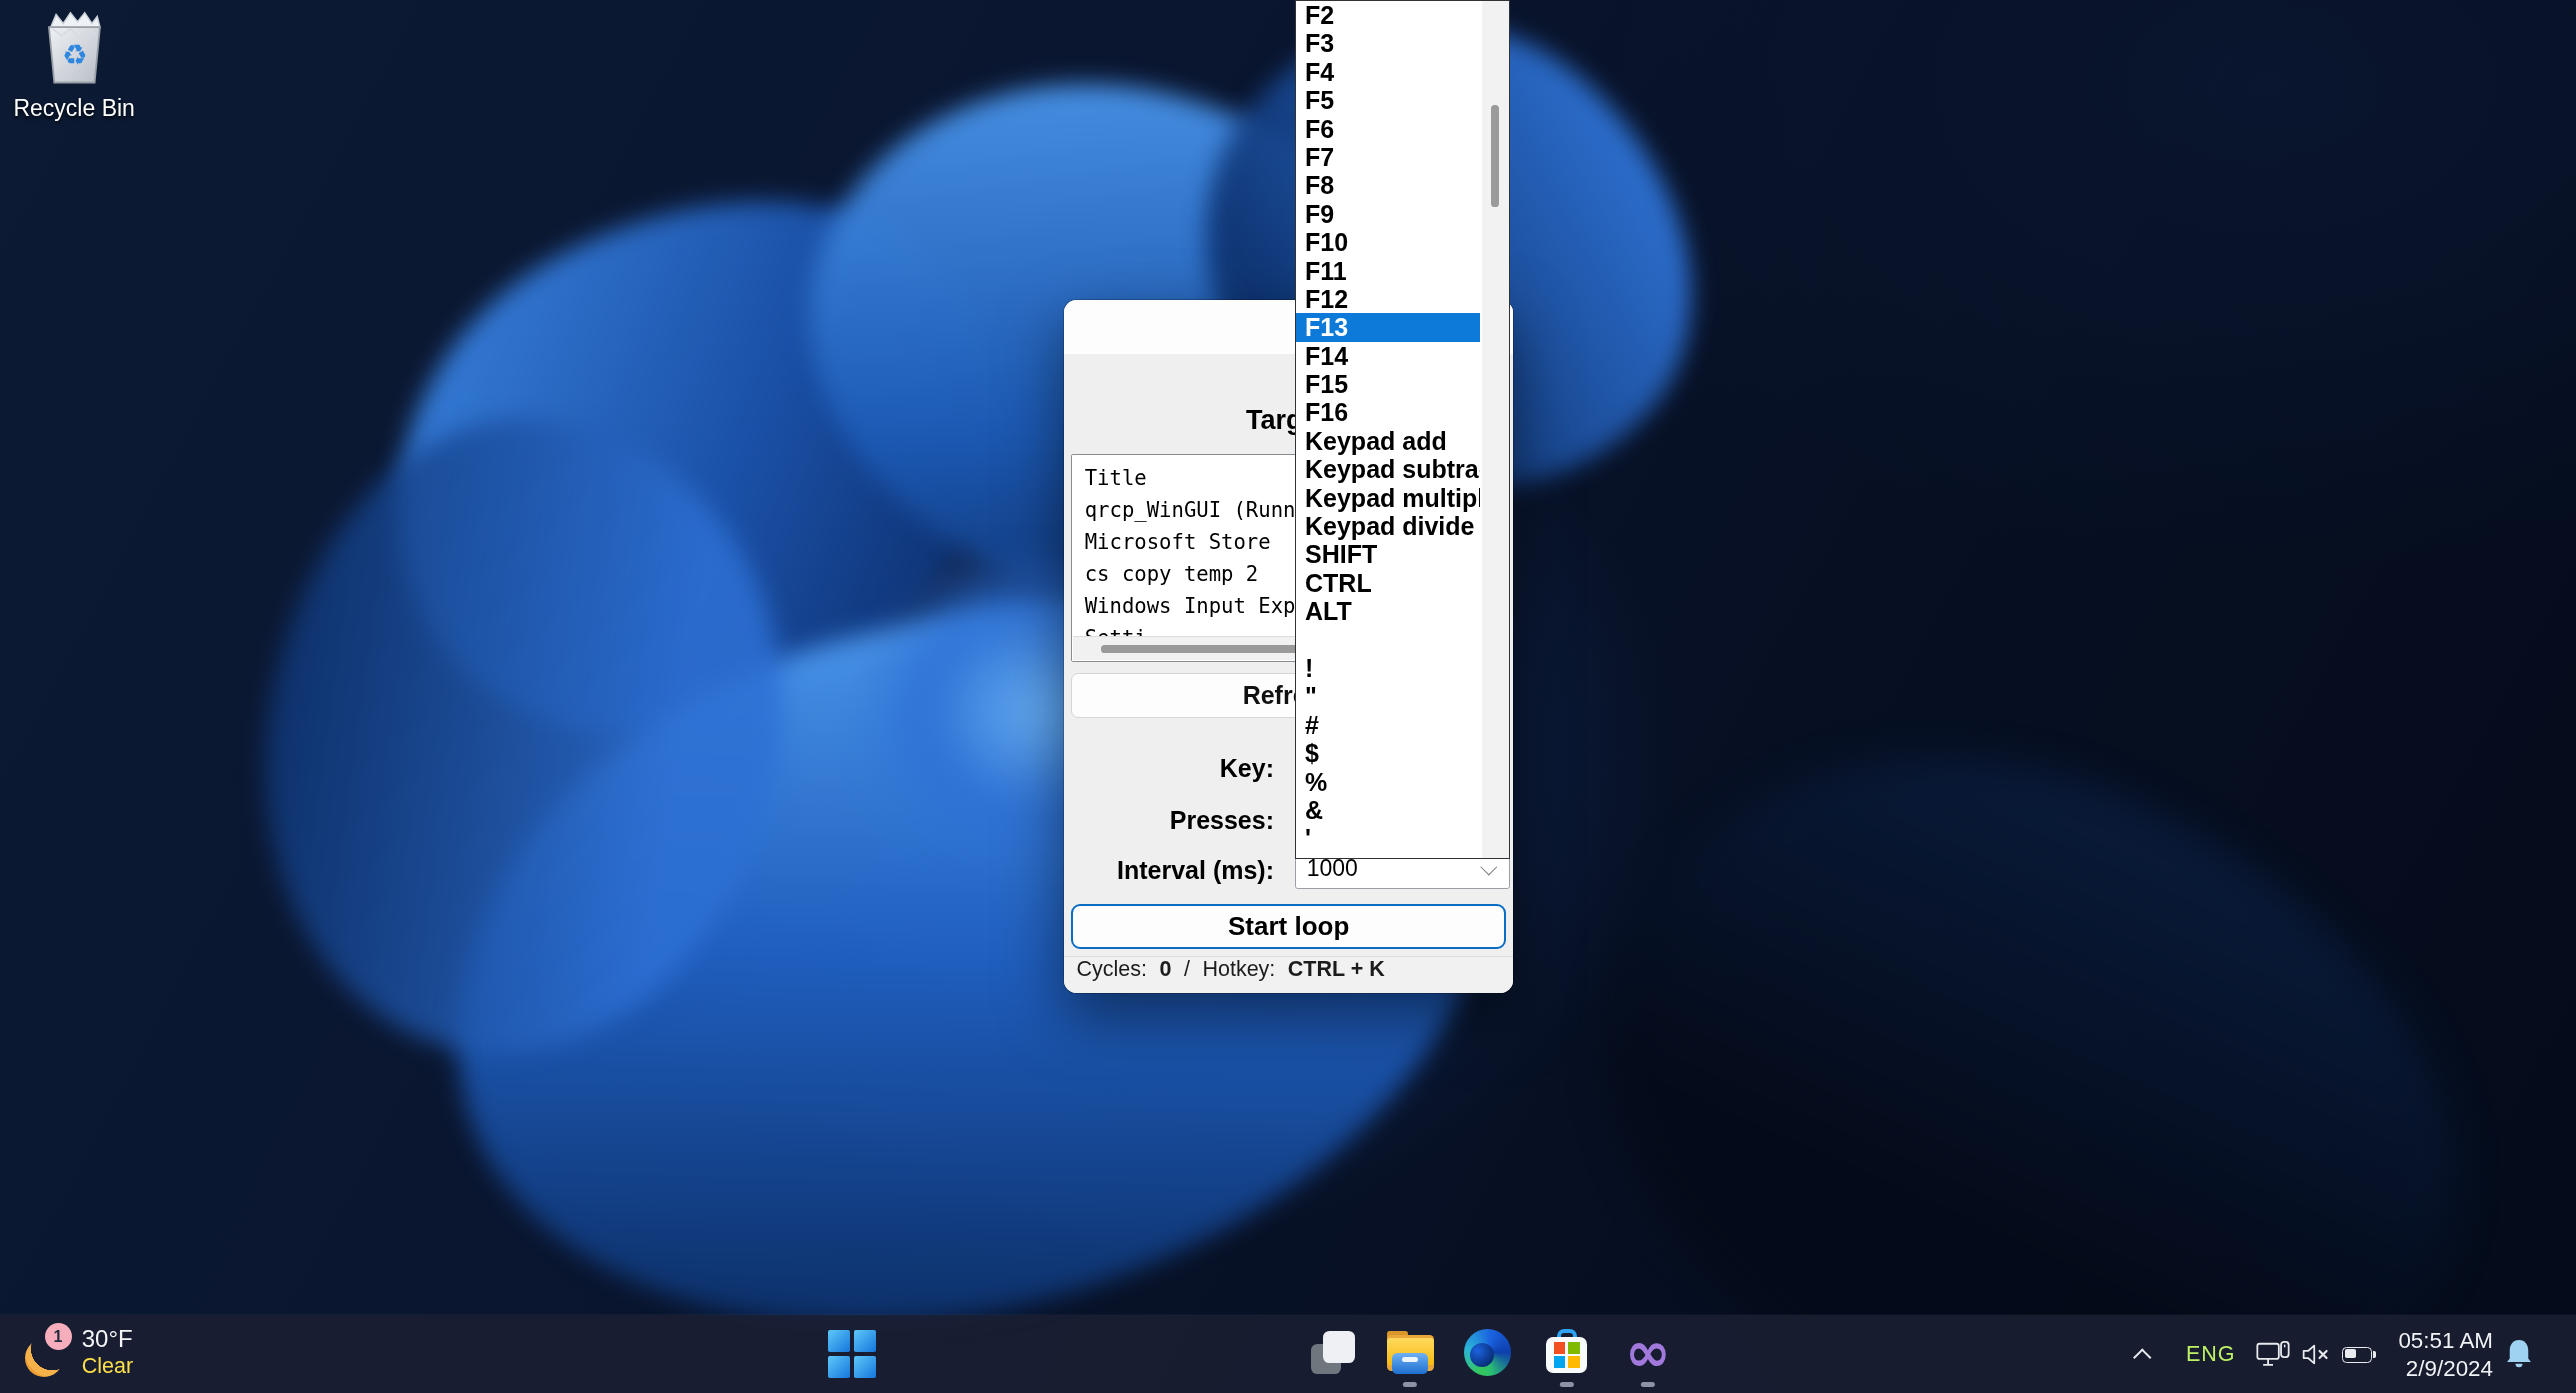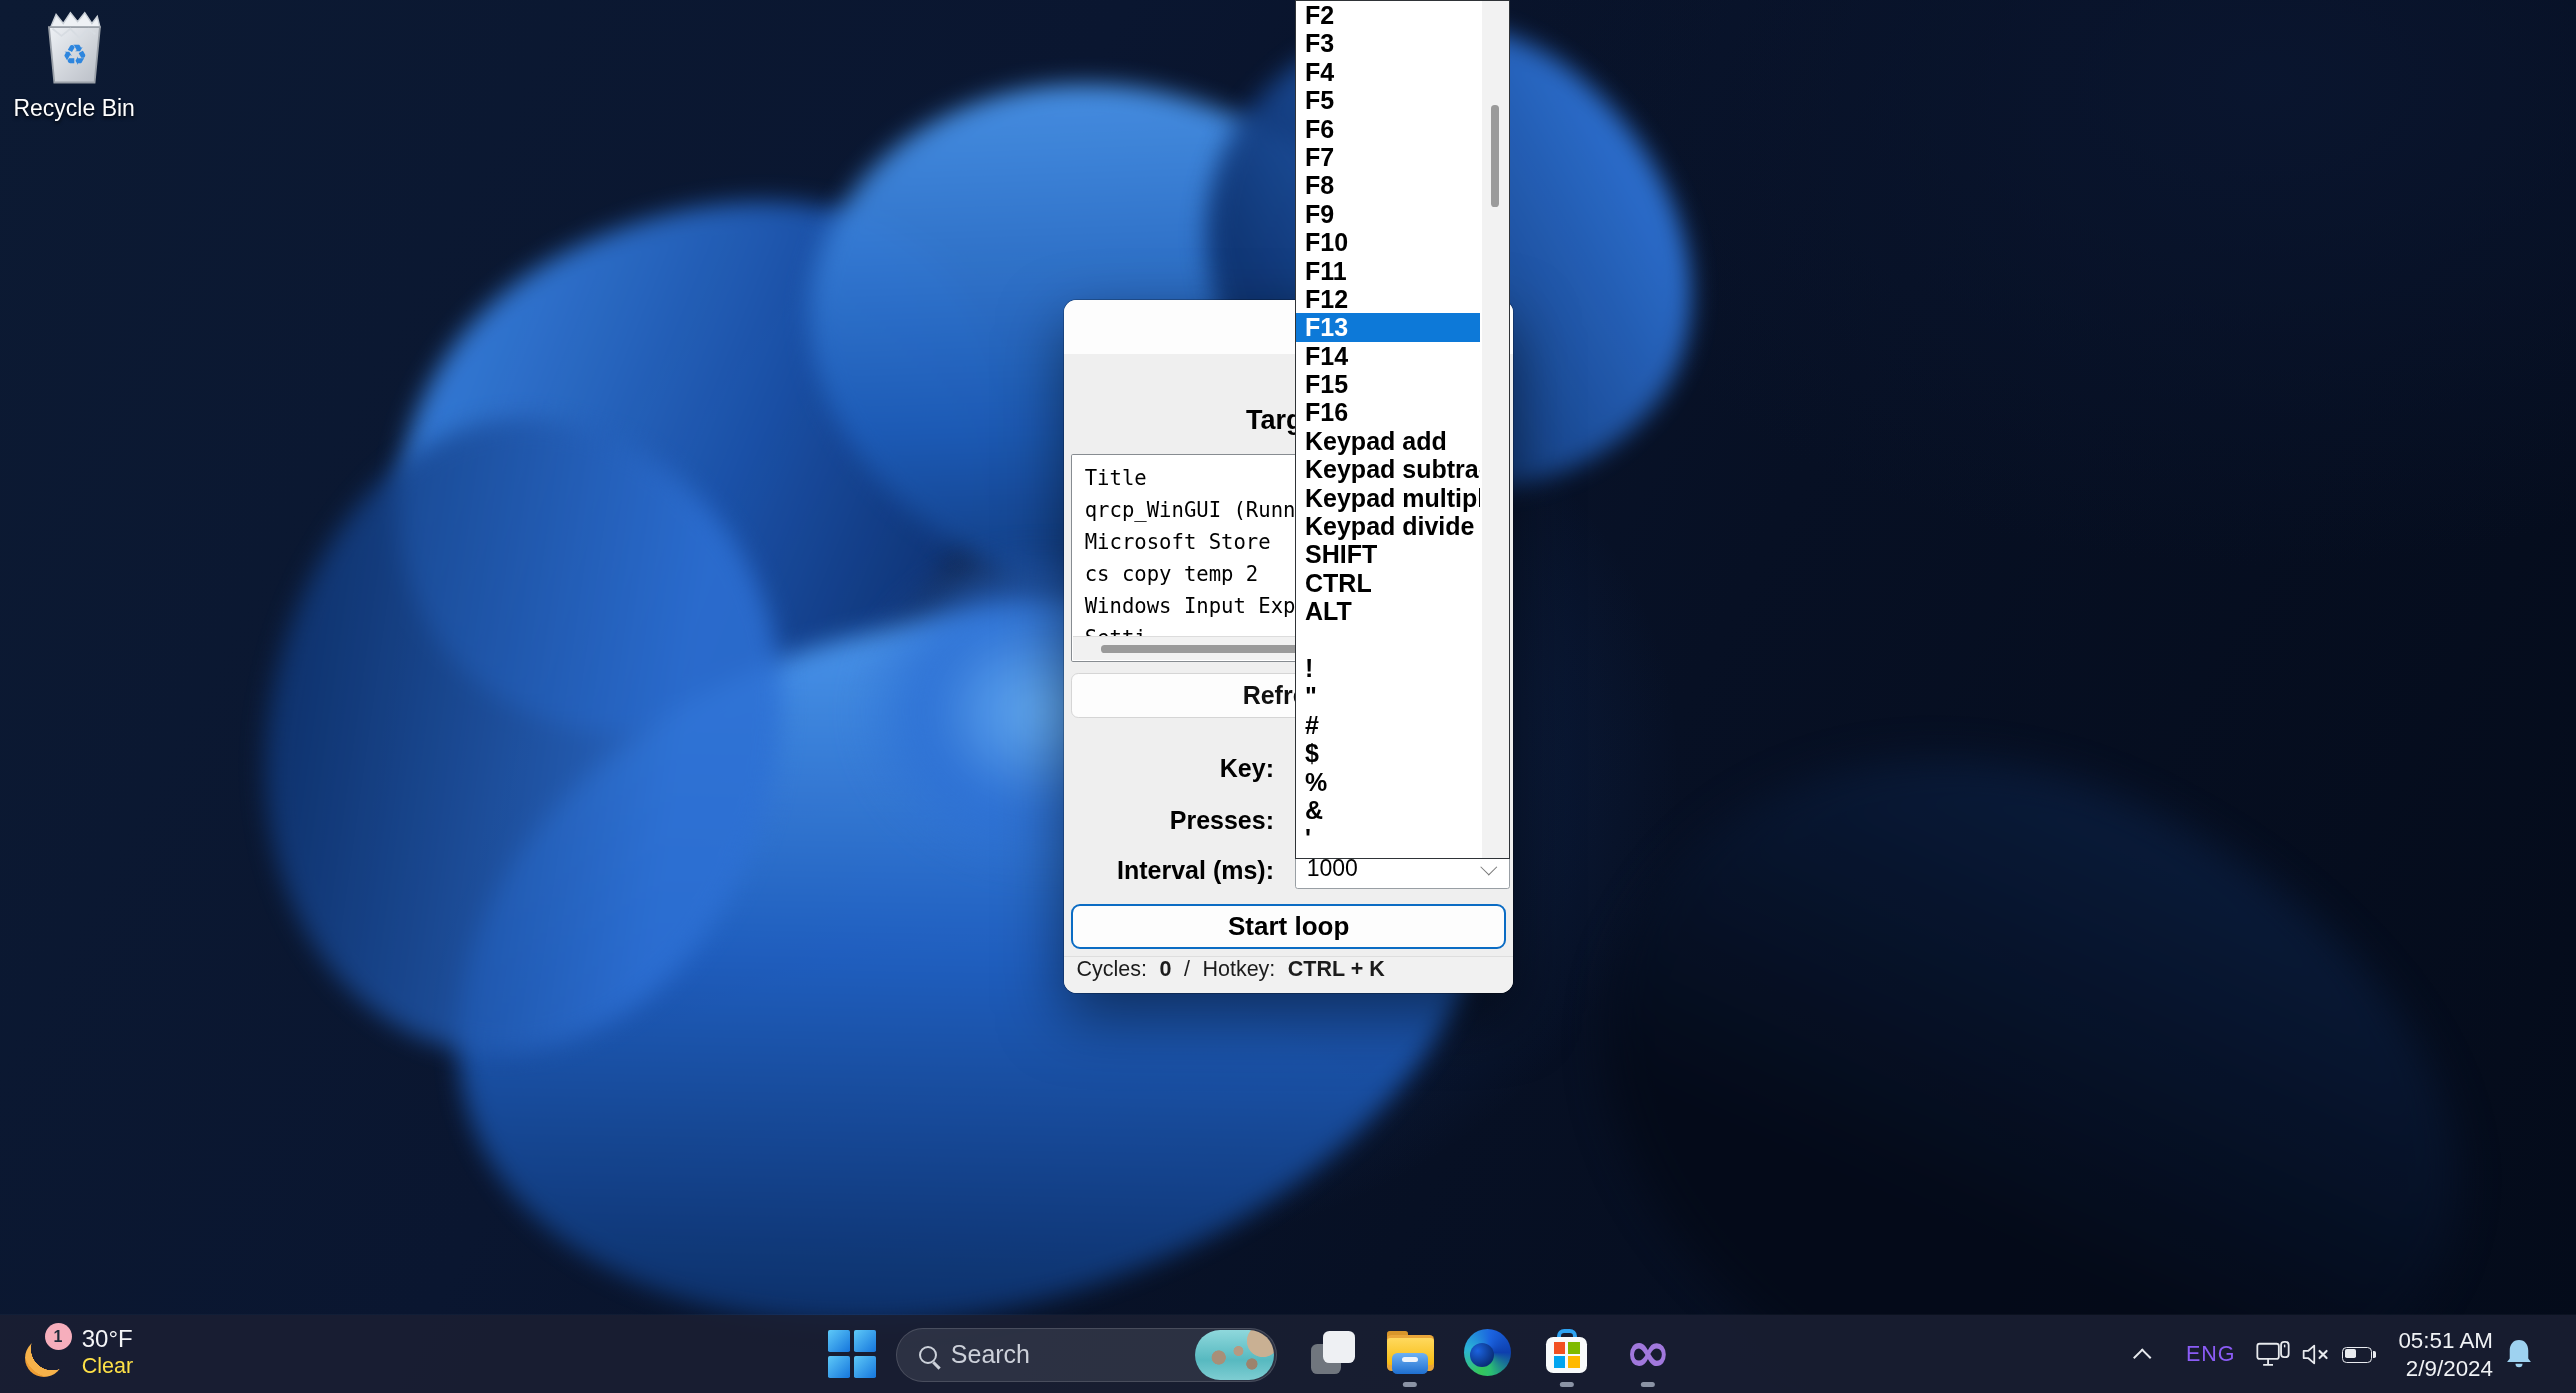--- a/index.html
+++ b/index.html
@@ -133,21 +133,21 @@
   .store-handle { position:absolute; left:12.5px; top:0; width:19.7px; height:14.3px; border:4.5px solid #2ea3f2; border-bottom:none; border-radius:7.2px 7.2px 0 0; }
   .store-body { position:absolute; left:1.8px; top:8px; width:41px; height:36px; background:#f8fafb; border-radius:7.2px;
                 display:grid; grid-template-columns:11.6px 11.6px; grid-template-rows:11.6px 11.6px; gap:2.7px; place-content:center; }
   .sq-r { background:#f25022; } .sq-g { background:#7fba00; } .sq-b { background:#00a4ef; } .sq-y { background:#ffb900; }
 
   .vs-glyph { font-size:55px; font-weight:700; color:#a178dc; line-height:47px; font-family:"DejaVu Sans",sans-serif; }
 
   .tray-chevron { position:absolute; left:2136px; top:36px; width:12.5px; height:12.5px;
                   border-left:2.7px solid #e8eaee; border-top:2.7px solid #e8eaee; transform:rotate(45deg); }
   .tray-lang { position:absolute; left:2186px; top:0; height:79px; display:flex; align-items:center;
-               font-size:21.5px; color:#8b5cf6; letter-spacing:0.9px; }
+               font-size:21.5px; color:#bef264; letter-spacing:0.9px; }
   .tray-ico { position:absolute; top:0; height:79px; display:flex; align-items:center; }
   .tray-monitor { left:2256px; } .tray-mute { left:2301px; } .tray-batt { left:2342px; }
   .battery { position:relative; width:30px; height:16px; border:1.8px solid #e9ebef; border-radius:4.5px; }
   .battery-fill { position:absolute; left:1.8px; top:1.8px; width:11.6px; height:9px; background:#e9ebef; border-radius:1.8px; }
   .battery-nub { position:absolute; right:-5.4px; top:3.6px; width:3.6px; height:7.2px; background:#e9ebef; border-radius:0 1.8px 1.8px 0; }
   .tray-clock { position:absolute; left:2370px; top:11.6px; width:123px; text-align:right;
                 font-size:22.4px; line-height:28px; color:#f0f2f5; }
   .tray-bell { position:absolute; left:2504px; top:22.4px; }
 </style>
 </head>
@@ -272,25 +272,20 @@
     </div>
   </div>
 
   <div class="start-logo">
     <span></span>
     <span></span>
     <span></span>
     <span></span>
   </div>
 
-  <div class="search-pill">
-    <span class="mag"></span>
-    <input class="search-input" type="text" placeholder="Search" style="">
-    <span class="bing-thumb"></span>
-  </div>
 
   <div class="task-icon" style="left:1308px;">
     <div class="tv-wrap">
       <div class="tv-back"></div>
       <div class="tv-front"></div>
     </div>
   </div>
 
   <div class="task-icon" style="left:1385px;">
     <div class="fe-wrap">

